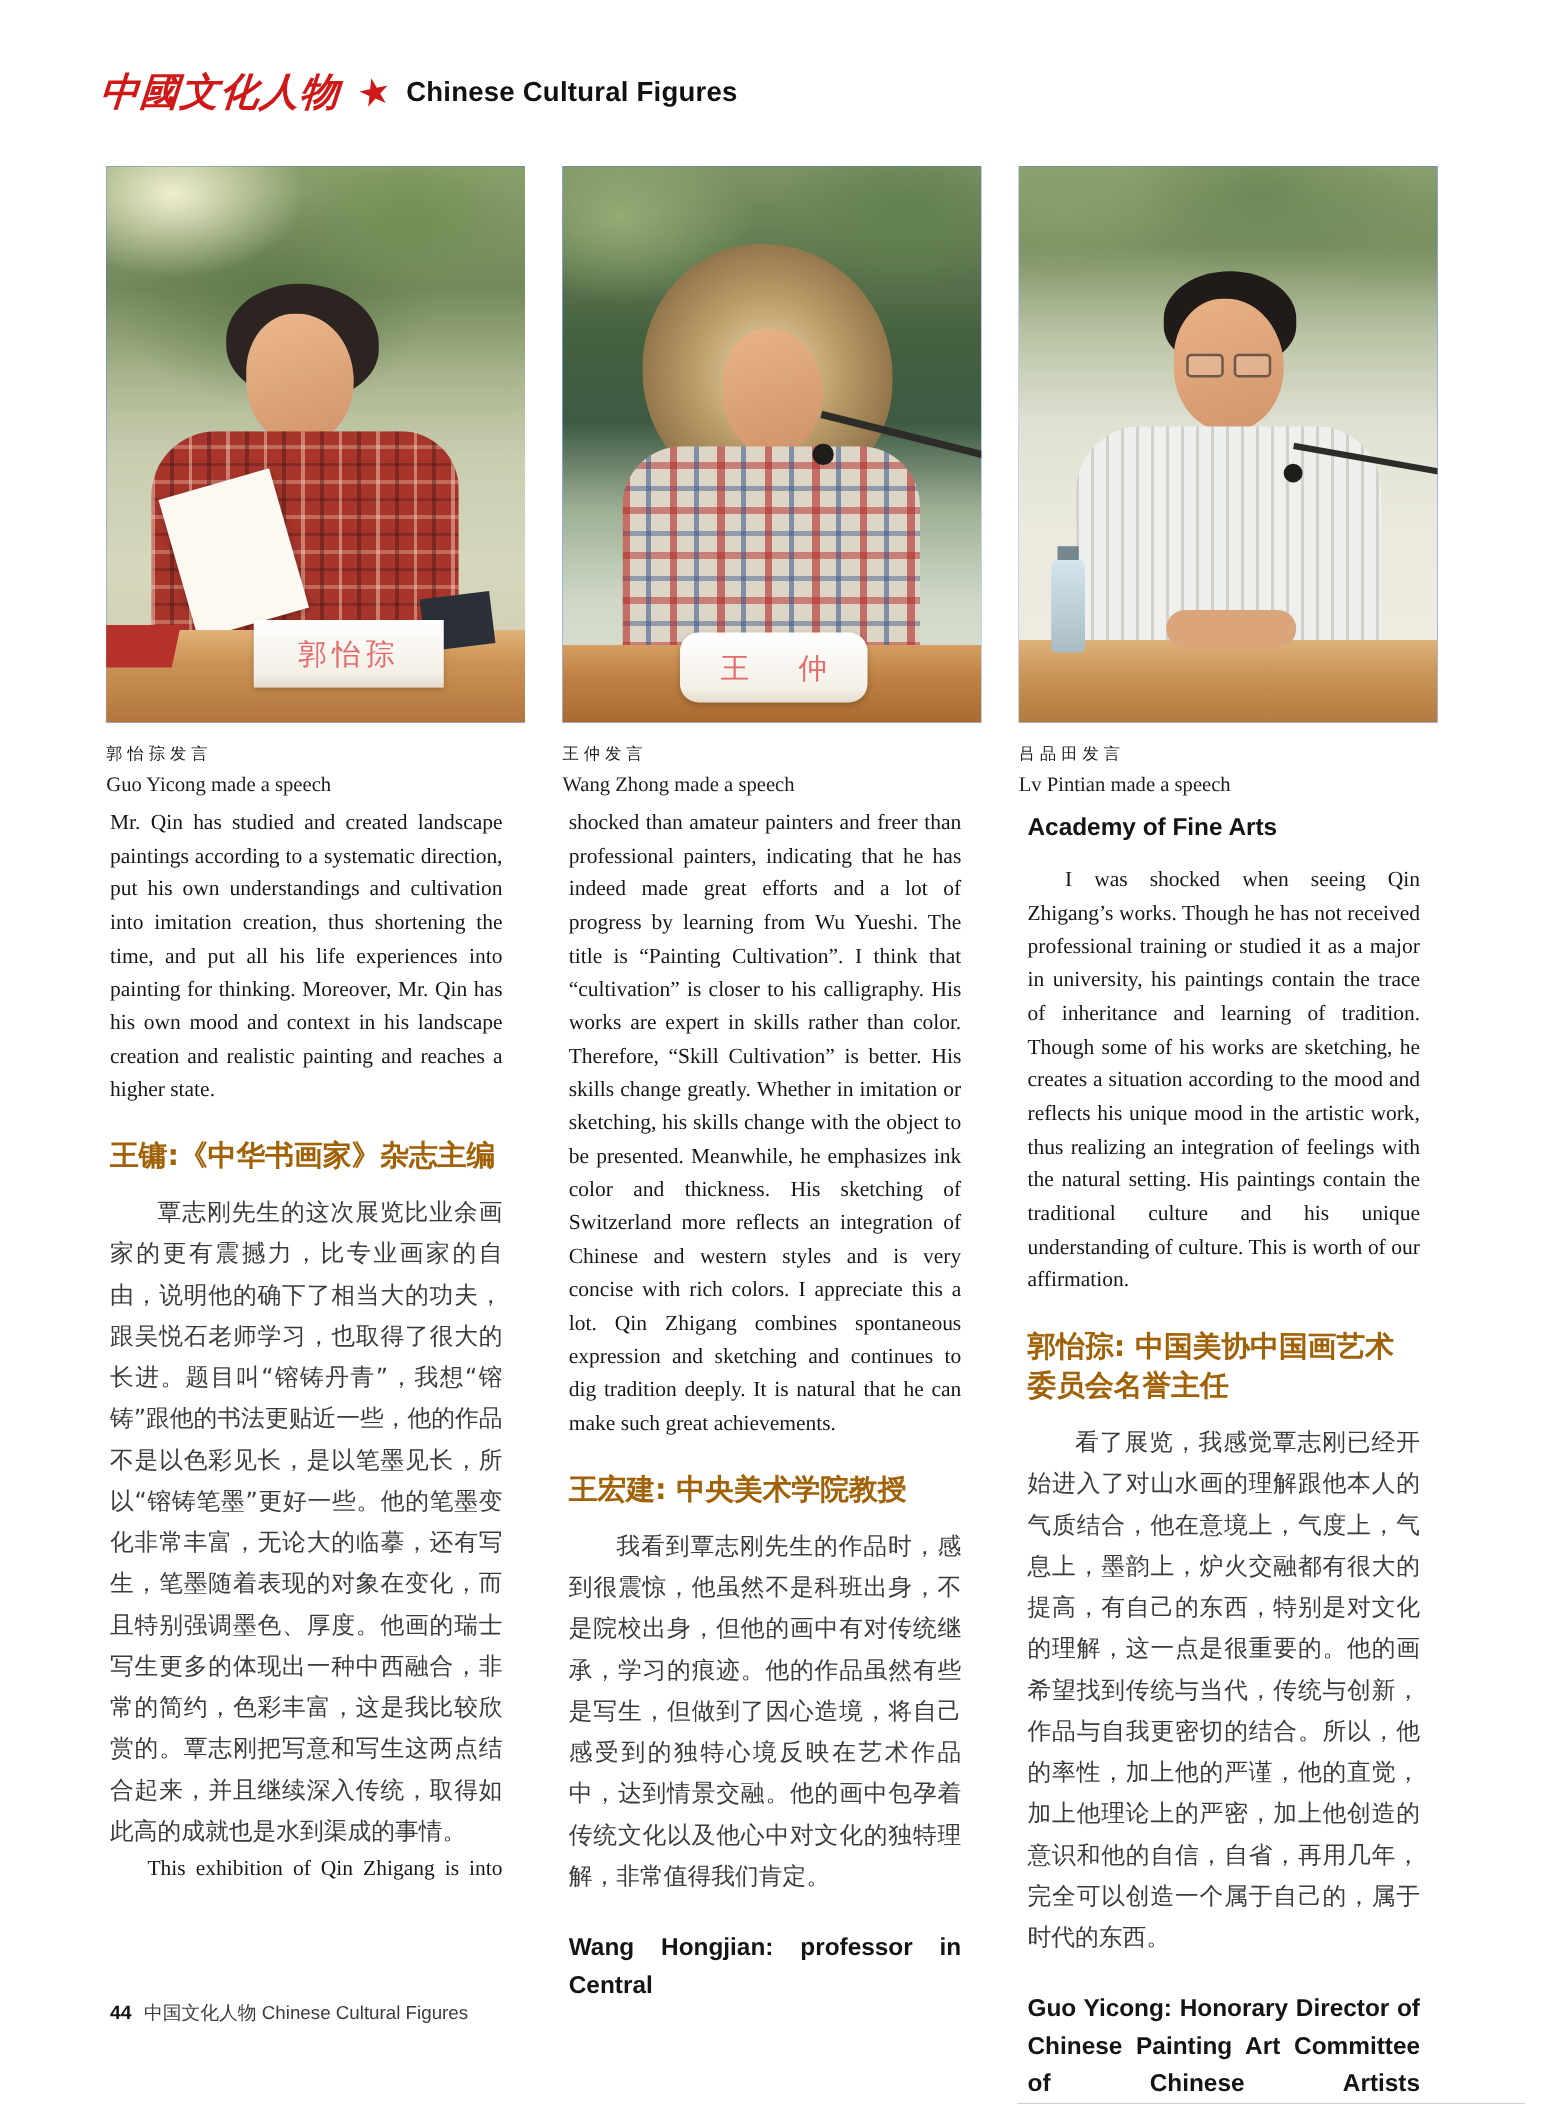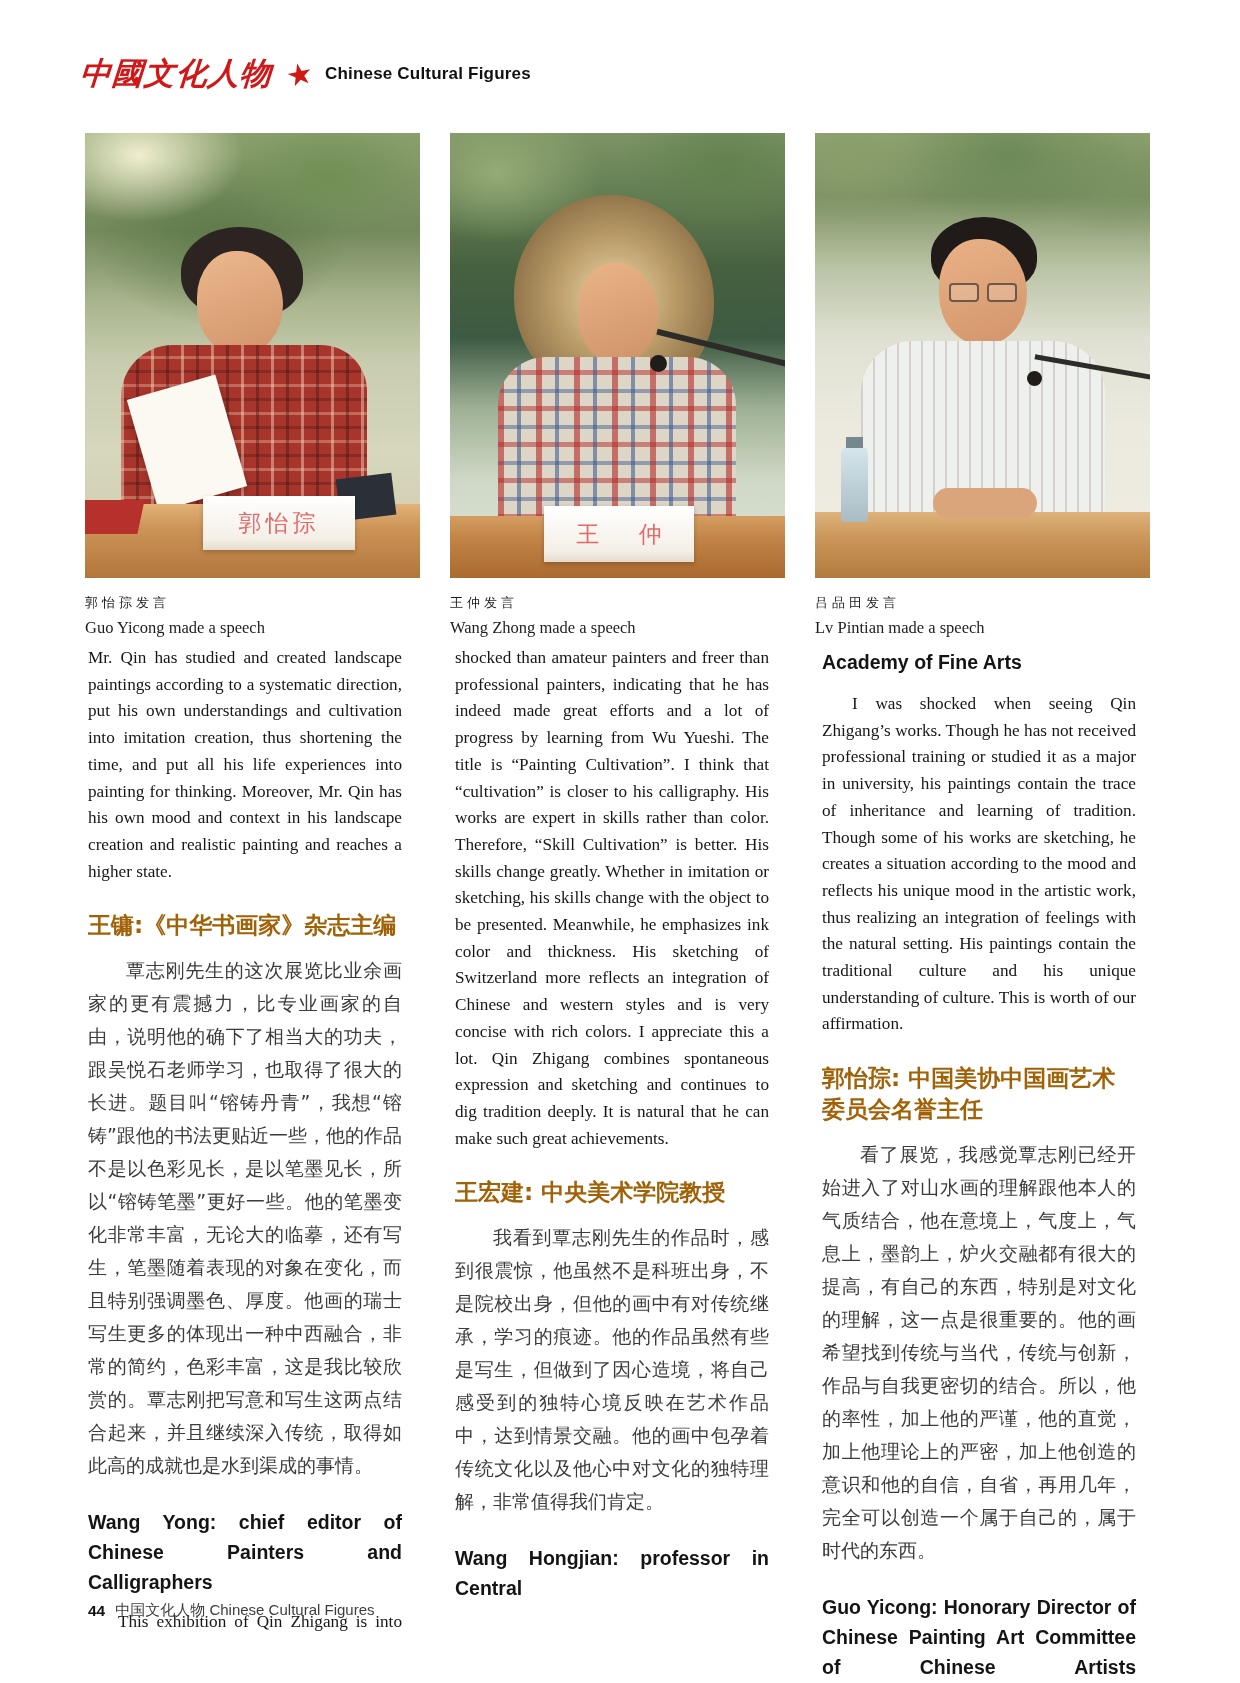--- a/index.html
+++ b/index.html
@@ -10,21 +10,21 @@
     font-family:"Liberation Serif", serif; color:#1c1c1c;
   }
 
   
   .masthead { position:absolute; left:80px; top:52px; height:44px; display:flex; align-items:center; }
   .logo-cn {
     font-family:"DejaVu Serif", serif; font-weight:bold; font-style:italic;
     font-size:31px; color:#d01818; letter-spacing:1px; transform:skewX(-4deg);
   }
   .logo-star { color:#d01818; font-size:30px; margin:0 12px 0 14px; transform:rotate(-12deg); font-style:normal; }
-  .logo-en { font-family:"Liberation Sans", sans-serif; font-weight:bold; font-size:17px; color:#111; letter-spacing:.2px; }
+  .logo-en { font-family:"Liberation Sans", sans-serif; font-weight:bold; font-size:22px; color:#111; letter-spacing:.2px; }
 
   
   .photo-block { position:absolute; top:133px; width:335px; }
   .pb1 { left:85px; } .pb2 { left:450px; } .pb3 { left:815px; }
   .photo { position:relative; width:335px; height:445px; overflow:hidden; background:#1d4ed8; }
   .ph { position:absolute; }
 
   .bg1 { inset:0;
     background:
       radial-gradient(150px 95px at 16% 5%, rgba(246,243,214,.95), rgba(246,243,214,0) 70%),
@@ -94,21 +94,21 @@
   .bottle3 { left:26px; bottom:56px; width:27px; height:76px; border-radius:8px 8px 4px 4px;
     background:linear-gradient(180deg,#d5e6ec,#a9bcc4); }
   .cap3 { left:31px; bottom:130px; width:17px; height:11px; background:#76888f; }
   .micarm3 { right:-8px; top:232px; width:124px; height:5px; background:#2e2c28; transform:rotate(10deg); }
   .michead3 { right:108px; top:238px; width:15px; height:15px; border-radius:50%; background:#1f1d1a; }
 
   .namecard { position:absolute; background:linear-gradient(180deg,#ffffff 0%,#f4efe7 80%,#e4dccd 100%);
     box-shadow:0 2px 5px rgba(0,0,0,.22); display:flex; align-items:center; justify-content:center;
     font-family:"DejaVu Serif", serif; color:#e26a6a; font-size:23px; }
   .nc1 { left:118px; bottom:28px; width:152px; height:54px; letter-spacing:4px; }
-  .nc2 { left:94px;  bottom:16px; width:150px; height:56px; letter-spacing:16px; text-indent:16px; }
+  .nc2 { left:94px;  bottom:16px; width:150px; height:56px; letter-spacing:16px; text-indent:16px;border-radius:15px; }
   .nc3 { right:26px; bottom:20px; width:152px; height:58px; letter-spacing:4px; }
 
   .cap-cn { margin-top:16px; font-family:"DejaVu Serif", serif; font-size:13px; color:#1d1d1d; letter-spacing:4px; }
   .cap-en { margin-top:6px; font-family:"Liberation Serif", serif; font-size:16.5px; color:#1d1d1d; }
 
   
   .col { position:absolute; top:645px; width:314px; }
   .c1 { left:88px; } .c2 { left:455px; } .c3 { left:822px; }
 
   .en { font-family:"Liberation Serif", serif; font-size:17.2px; line-height:26.7px;
@@ -193,21 +193,20 @@
     <figcaption>
       <div class="cap-cn">吕品田发言</div>
       <div class="cap-en">Lv Pintian made a speech</div>
     </figcaption>
   </figure>
 
   <div class="col c1">
     <p class="en">Mr. Qin has studied and created landscape paintings according to a systematic direction, put his own understandings and cultivation into imitation creation, thus shortening the time, and put all his life experiences into painting for thinking. Moreover, Mr. Qin has his own mood and context in his landscape creation and realistic painting and reaches a higher state.</p>
     <h2 class="cn-head">王镛:《中华书画家》杂志主编</h2>
     <p class="cn ind">覃志刚先生的这次展览比业余画家的更有震撼力，比专业画家的自由，说明他的确下了相当大的功夫，跟吴悦石老师学习，也取得了很大的长进。题目叫“镕铸丹青”，我想“镕铸”跟他的书法更贴近一些，他的作品不是以色彩见长，是以笔墨见长，所以“镕铸笔墨”更好一些。他的笔墨变化非常丰富，无论大的临摹，还有写生，笔墨随着表现的对象在变化，而且特别强调墨色、厚度。他画的瑞士写生更多的体现出一种中西融合，非常的简约，色彩丰富，这是我比较欣赏的。覃志刚把写意和写生这两点结合起来，并且继续深入传统，取得如此高的成就也是水到渠成的事情。</p>
-    <h3 class="en-head">Wang Yong: chief editor of Chinese Painters and Calligraphers</h3>
     <p class="en ind stretch">This exhibition of Qin Zhigang is into</p>
   </div>
 
   <div class="col c2">
     <p class="en">shocked than amateur painters and freer than professional painters, indicating that he has indeed made great efforts and a lot of progress by learning from Wu Yueshi. The title is “Painting Cultivation”. I think that “cultivation” is closer to his calligraphy. His works are expert in skills rather than color. Therefore, “Skill Cultivation” is better. His skills change greatly. Whether in imitation or sketching, his skills change with the object to be presented. Meanwhile, he emphasizes ink color and thickness. His sketching of Switzerland more reflects an integration of Chinese and western styles and is very concise with rich colors. I appreciate this a lot. Qin Zhigang combines spontaneous expression and sketching and continues to dig tradition deeply. It is natural that he can make such great achievements.</p>
     <h2 class="cn-head">王宏建: 中央美术学院教授</h2>
     <p class="cn ind">我看到覃志刚先生的作品时，感到很震惊，他虽然不是科班出身，不是院校出身，但他的画中有对传统继承，学习的痕迹。他的作品虽然有些是写生，但做到了因心造境，将自己感受到的独特心境反映在艺术作品中，达到情景交融。他的画中包孕着传统文化以及他心中对文化的独特理解，非常值得我们肯定。</p>
     <h3 class="en-head stretch">Wang Hongjian: professor in Central</h3>
   </div>
 

